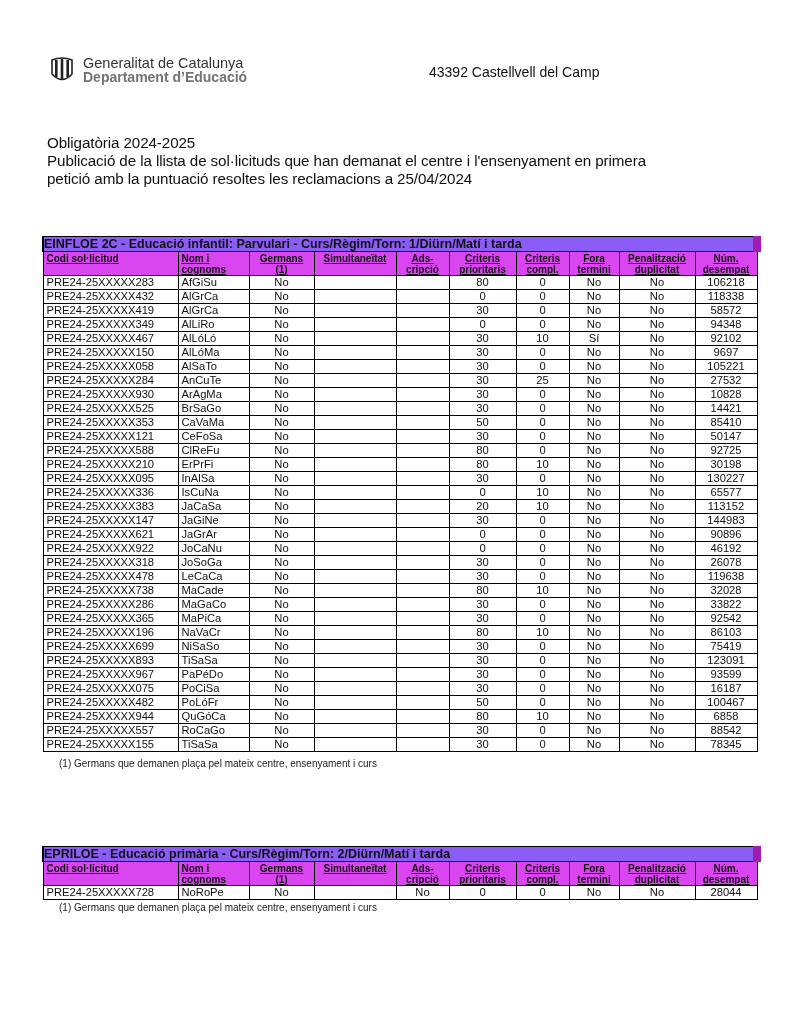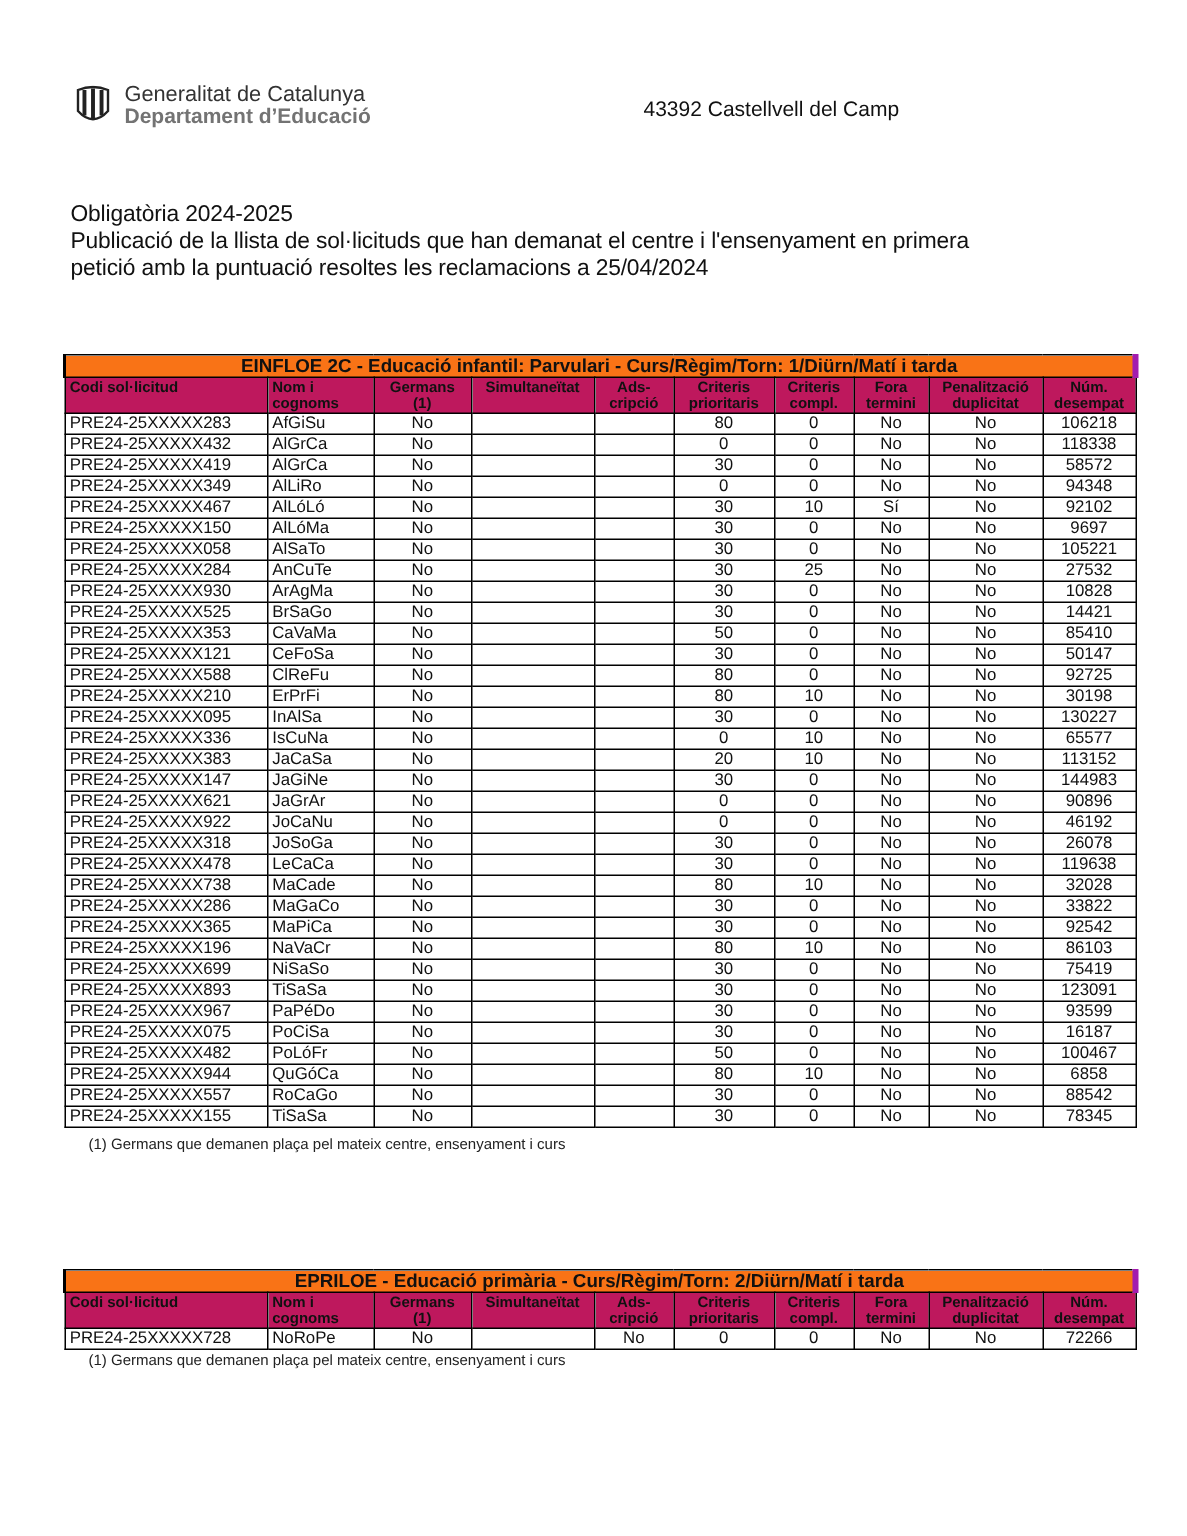--- a/index.html
+++ b/index.html
@@ -10,22 +10,22 @@
   .logo-text { line-height:14px; }
   .logo-line1 { font-size:14.5px; color:#333; }
   .logo-line2 { font-size:14px; font-weight:bold; color:#737373; }
   .address { position:absolute; left:429px; top:64px; font-size:14px; line-height:17.5px; color:#111; }
   .title-block { position:absolute; left:47px; top:134px; width:720px; font-weight:normal; font-size:15.2px; line-height:18px; letter-spacing:-0.1px; }
   .title-block div { white-space:nowrap; }
 
   table.grid { position:absolute; left:42px; border-collapse:collapse; table-layout:fixed; font-size:11.2px; }
   table.grid td, table.grid th { border:1px solid #000; padding:0 3px; overflow:hidden; white-space:nowrap; height:13px; line-height:13px; }
   table.grid th { font-weight:bold; font-size:10px; line-height:11px; vertical-align:bottom; padding:1px 3px 0 3px; }
-  .band th.band-cell { background:#f97316; font-size:12.5px; line-height:14px; height:14px; text-align:center; border-left:2px solid #000; border-right:4px solid #a21caf; padding:0; }
-  .colhead th { background:#be185d; }
+  .band th.band-cell { background:#8b5cf6; font-size:12.5px; line-height:14px; height:14px; text-align:left; border-left:2px solid #000; border-right:8px solid #a21caf; padding:0; }
+  .colhead th { background:#d946ef;text-decoration:underline; }
   .c { text-align:center; }
   .l { text-align:left; }
   .footnote { position:absolute; left:59px; font-size:10px; color:#222; }
 </style>
 </head>
 <body>
 
 <div class="logo">
   <div class="logo-mark">
     <svg width="26" height="26" viewBox="0 0 26 26">
@@ -528,17 +528,17 @@
       <tr>
         <td class="l">PRE24-25XXXXX728</td>
         <td class="l">NoRoPe</td>
         <td class="c">No</td>
         <td class="c"></td>
         <td class="c">No</td>
         <td class="c">0</td>
         <td class="c">0</td>
         <td class="c">No</td>
         <td class="c">No</td>
-        <td class="c">72266</td>
+        <td class="c">28044</td>
       </tr>
     </tbody>
 </table>
 <div class="footnote" style="top:902px;">(1) Germans que demanen plaça pel mateix centre, ensenyament i curs</div>
 
 </body></html>

